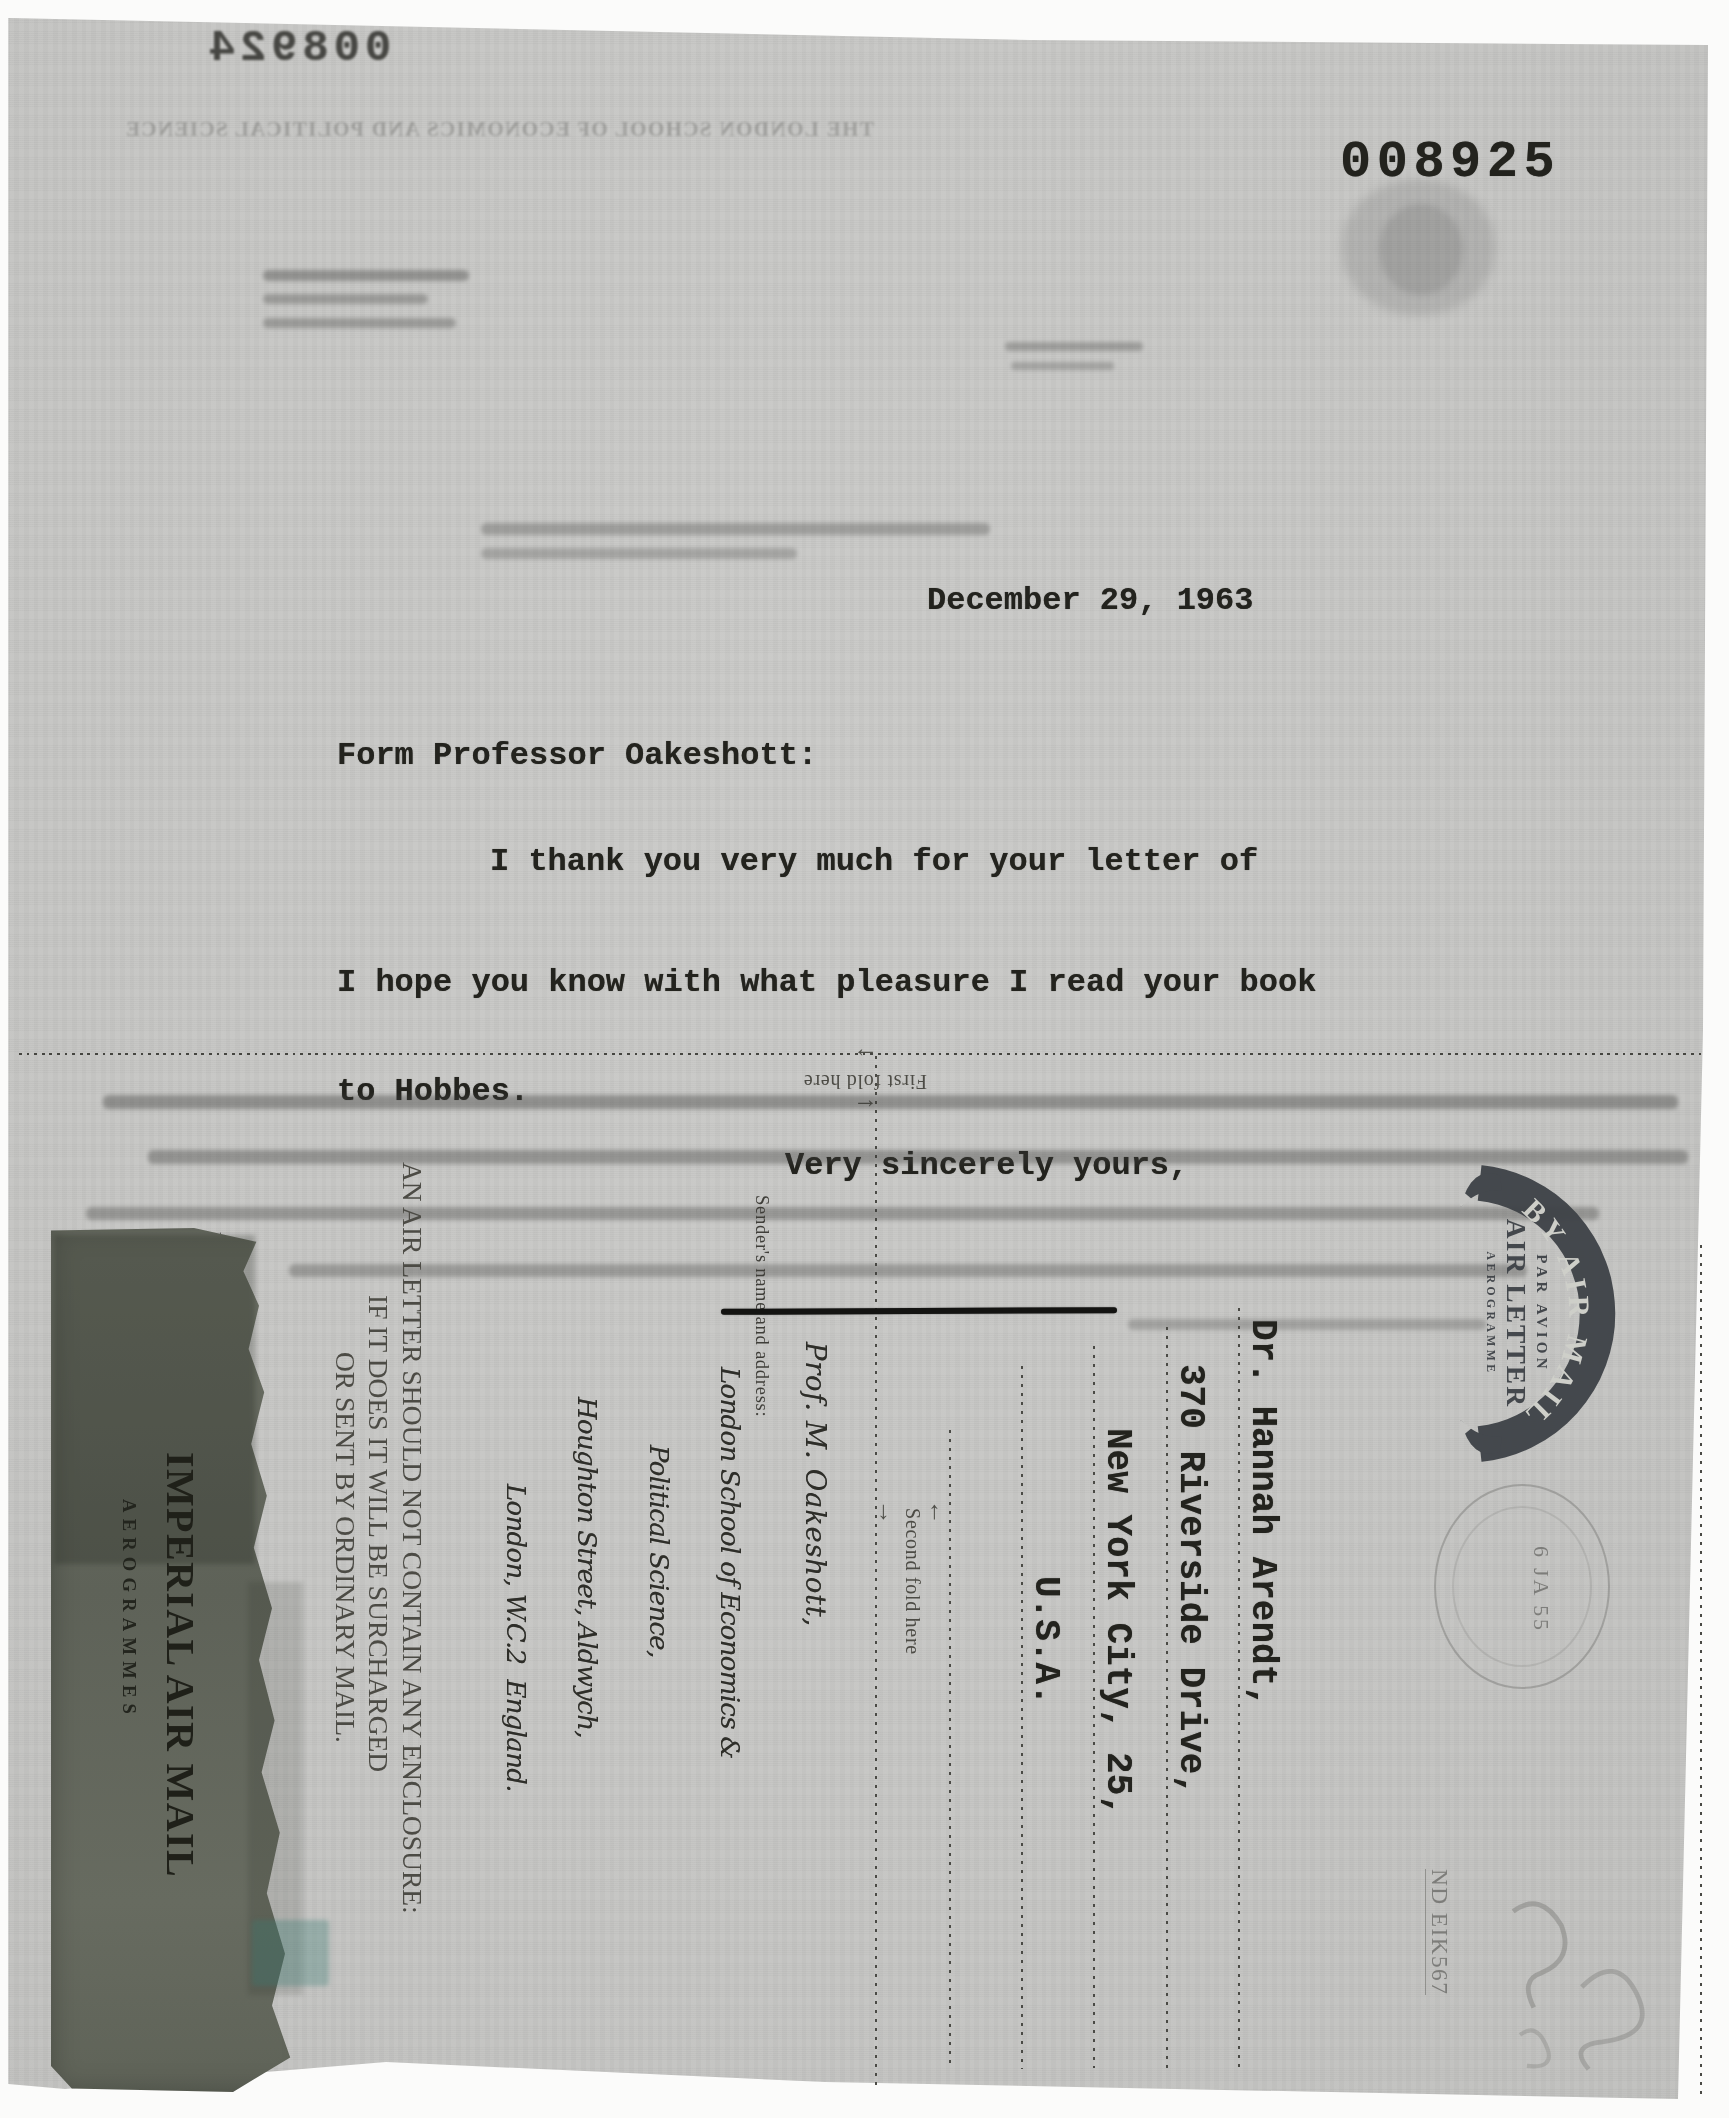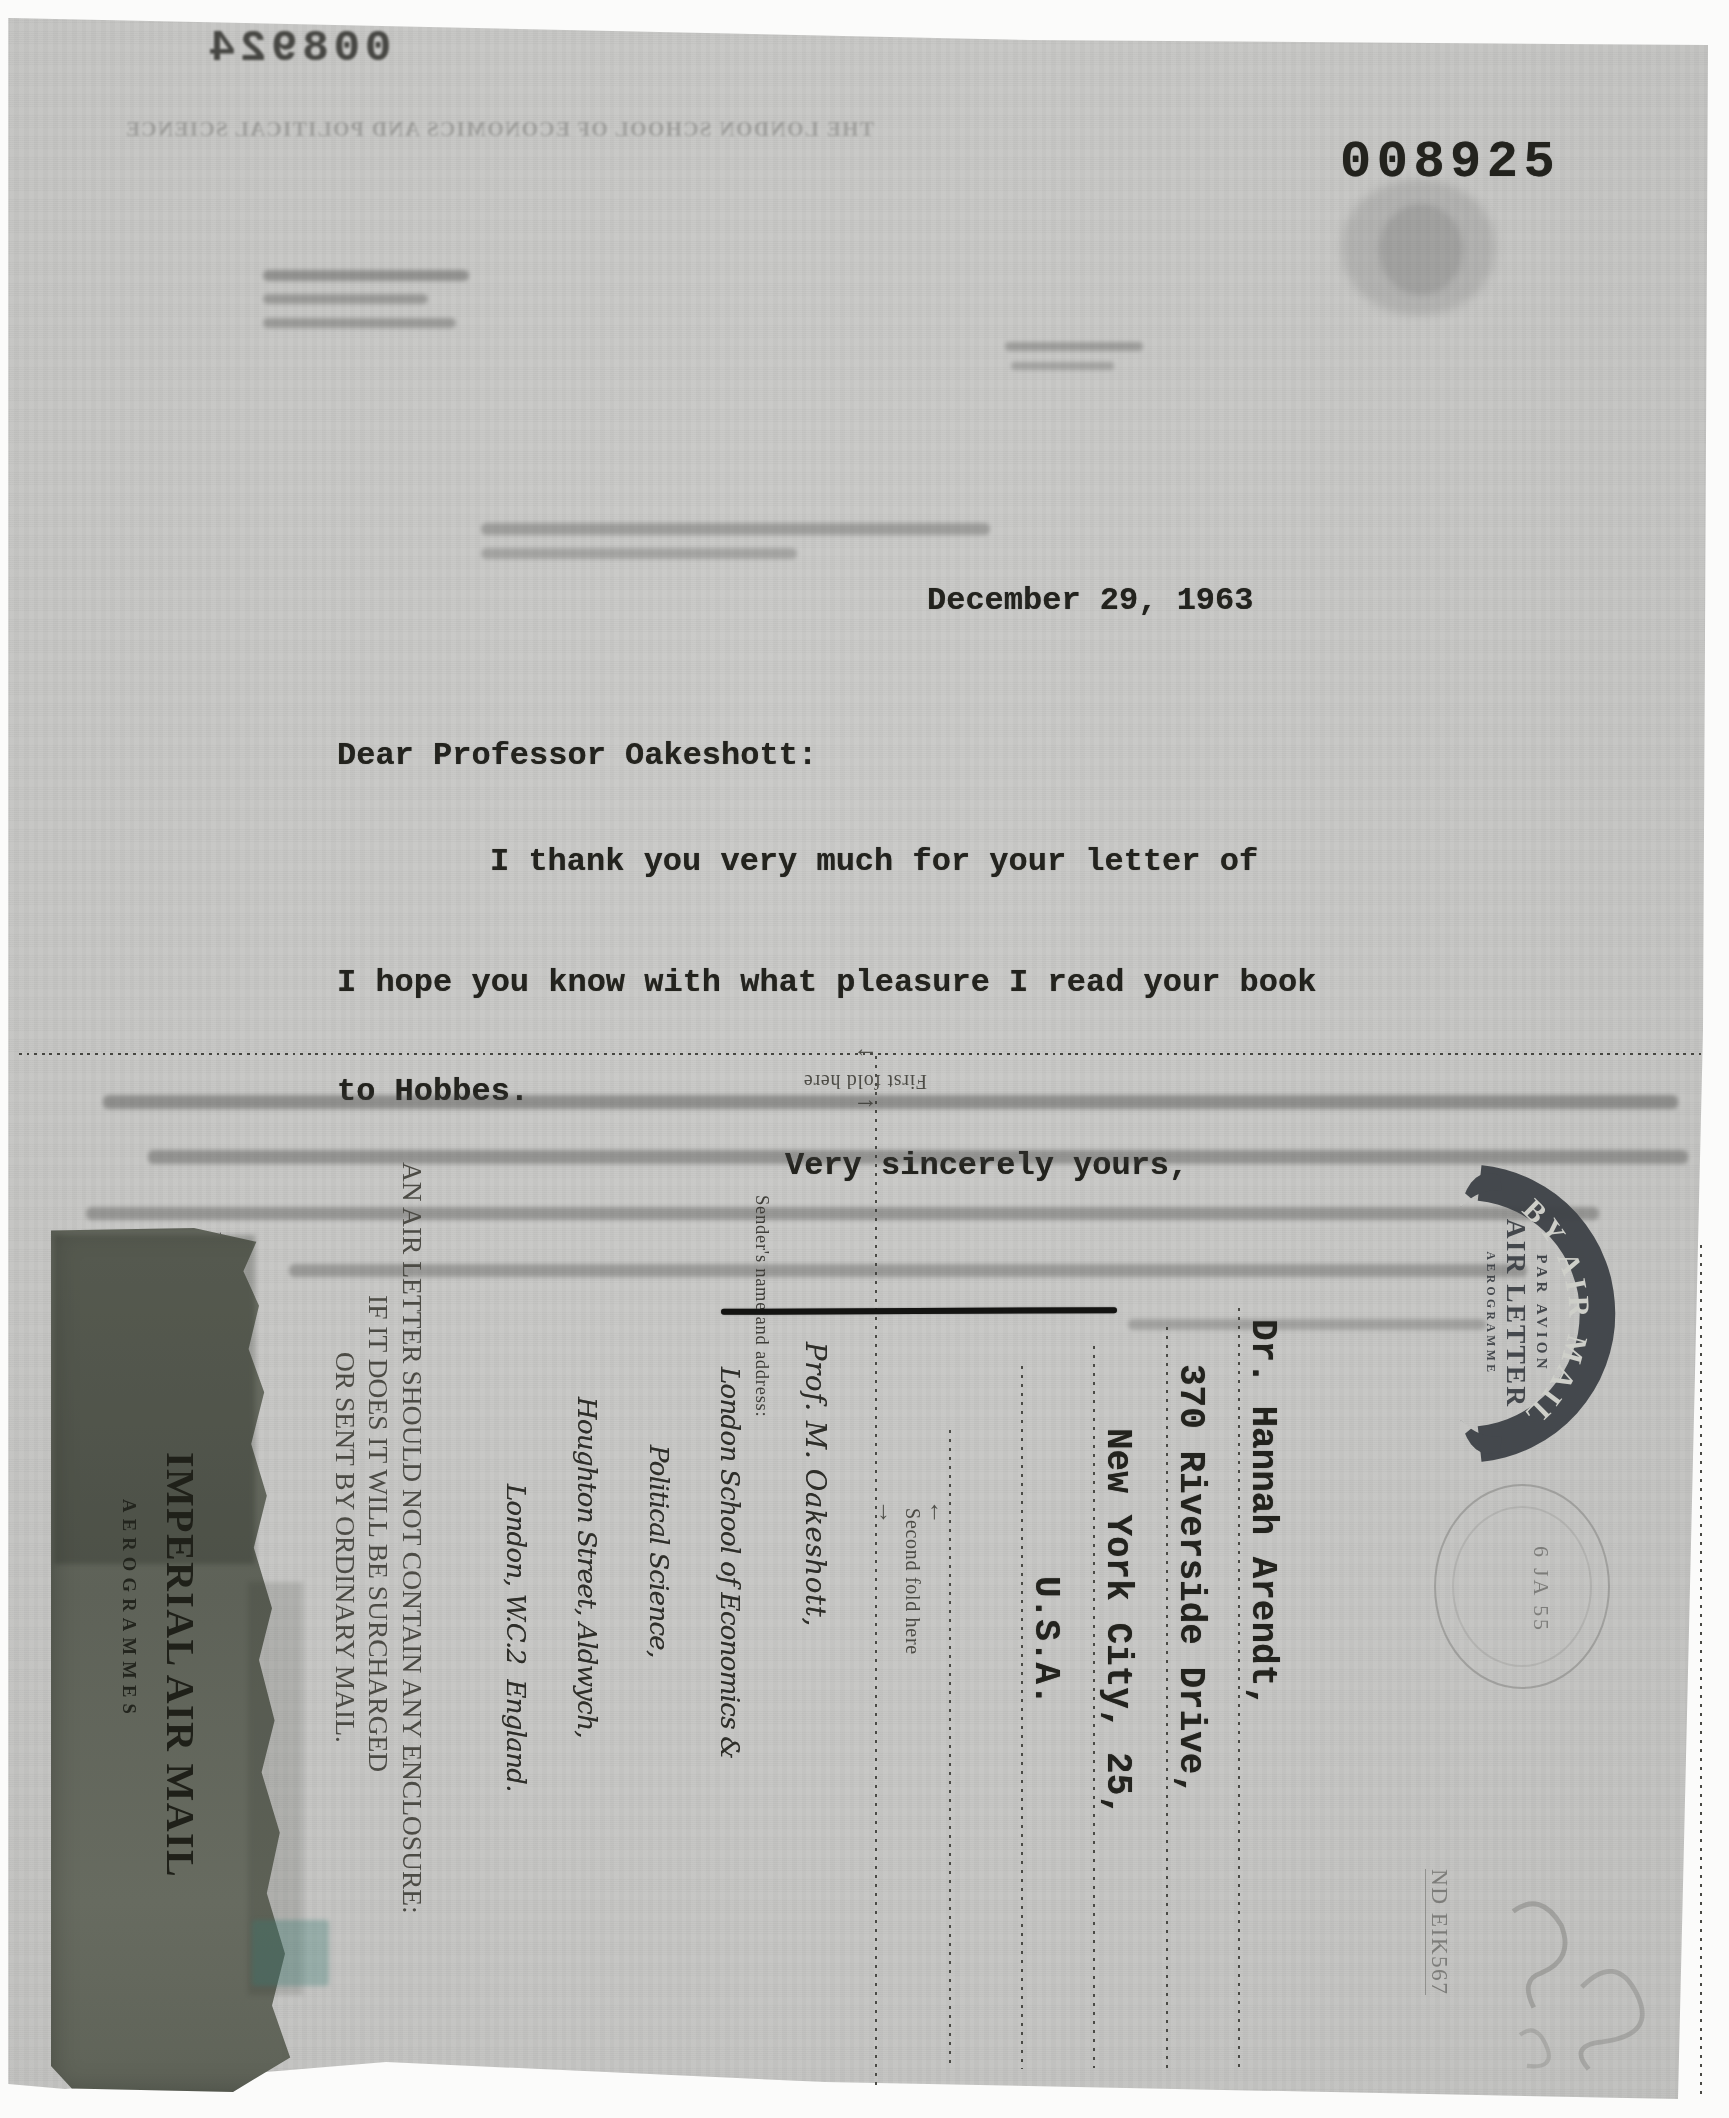--- a/index.html
+++ b/index.html
@@ -54,21 +54,21 @@
   <div class="abs sm" style="left:263px;top:294px;width:165px;height:10.3px;opacity:.32;"></div>
   <div class="abs sm" style="left:263px;top:318px;width:193px;height:10.3px;opacity:.32;"></div>
   <div class="abs sm" style="left:1005px;top:342px;width:138px;height:9px;opacity:.30;"></div>
   <div class="abs sm" style="left:1011px;top:362px;width:103px;height:8.3px;opacity:.26;"></div>
   <div class="abs sm" style="left:481px;top:523px;width:509px;height:11.7px;opacity:.30;"></div>
   <div class="abs sm" style="left:481px;top:548px;width:316px;height:11px;opacity:.26;"></div>
 
   <div class="abs type" style="left:1340px;top:109px;font-size:52px;letter-spacing:5.5px;filter:blur(0.3px);margin-top:24px;">008925</div>
 
   <div class="abs type" style="left:927px;top:582px;font-size:32px;">December 29, 1963</div>
-  <div class="abs type" style="left:337px;top:737px;font-size:32px;">Dear Professor Oakeshott:</div>
+  <div class="abs type" style="left:337px;top:737px;font-size:32px;">Form Professor Oakeshott:</div>
   <div class="abs type" style="left:490px;top:843px;font-size:32px;text-align:center;">I thank you very much for your letter of</div>
   <div class="abs type" style="left:337px;top:964px;font-size:32px;">I hope you know with what pleasure I read your book</div>
   <div class="abs type" style="left:337px;top:1073px;font-size:32px;">to Hobbes.</div>
   <div class="abs type" style="left:785px;top:1147px;font-size:32px;">Very sincerely yours,</div>
 
   <div class="abs rot180 print" style="left:743px;top:1019px;width:267px;font-size:20px;letter-spacing:0.7px;text-align:center;color:#4d4c46;">
     <span class="arrow" style="font-size:25px;">←</span>
     <span style="padding:0 9.6px;">First fold here</span>
     <span class="arrow" style="font-size:25px;">→</span>
   </div>

